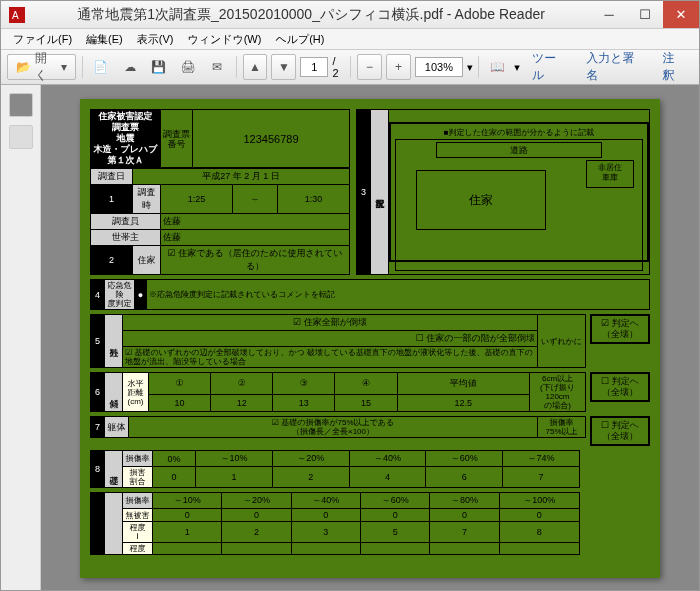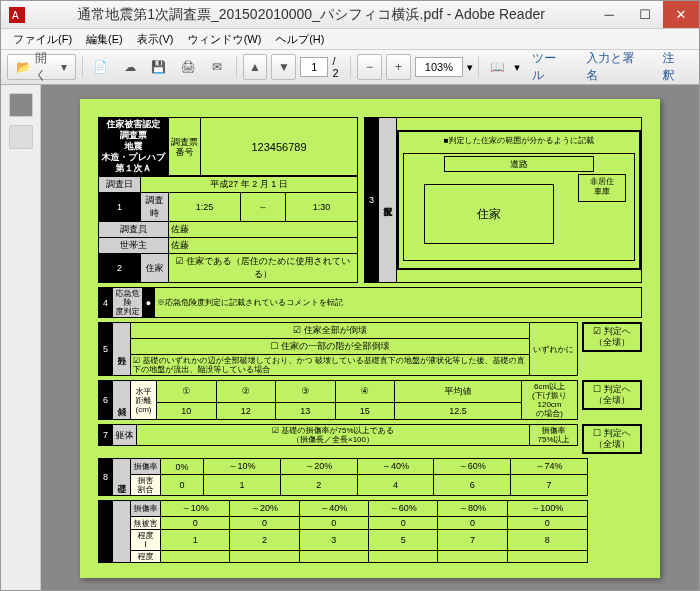--- a/index.html
+++ b/index.html
@@ -18,33 +18,33 @@
 .openbtn{width:auto;padding:0 8px;gap:4px}
 .sep{width:1px;height:22px;background:#ccc;margin:0 2px}
 .pagebox{width:28px;height:20px;border:1px solid #aaa;text-align:center;font-size:11px}
 .zoombox{width:48px;height:20px;border:1px solid #aaa;text-align:center;font-size:11px}
 .right-tools{margin-left:auto;display:flex;gap:4px}
 .rtab{padding:4px 8px;font-size:12px;color:#2a5a9e}
 .main{display:flex;height:calc(591px - 28px - 20px - 36px)}
 .sidestrip{width:40px;background:#eee;border-right:1px solid #ccc;padding-top:8px;display:flex;flex-direction:column;align-items:center;gap:8px}
 .sideicon{width:24px;height:24px;border:1px solid #ccc;background:#888;border-radius:2px}
 .viewer{flex:1;background:#888;overflow:auto;padding:14px;display:flex;justify-content:center}
-.page{width:580px;background:#bef264;box-shadow:2px 2px 6px rgba(0,0,0,.4);padding:18px}
+.page{width:580px;background:#4d7c0f;box-shadow:2px 2px 6px rgba(0,0,0,.4);padding:10px}
 table{border-collapse:collapse}
 td,th{border:1px solid #000;font-size:9px;text-align:center;padding:1px 2px;vertical-align:middle}
 .blackcell{background:#000;color:#fff;font-weight:bold}
 .graycell{background:#d0d0d0}
 .yellowcell{background:#fffde6}
 .num{background:#000;color:#fff;width:14px;font-size:9px}
 .top-row{display:flex;gap:6px}
 .left-col{flex:0 0 260px}
 .right-col{flex:1}
 .form-tbl td{height:16px}
 .diag{border:2px solid #000;height:140px;padding:4px;font-size:9px}
-.diag-inner{border:1px solid #000;height:108px;margin-top:8px;position:relative}
+.diag-inner{border:1px solid #000;height:132px;margin-top:2px;position:relative}
 .road{position:absolute;top:2px;left:40px;right:40px;height:16px;border:1px solid #000;text-align:center;line-height:14px}
 .house{position:absolute;top:30px;left:20px;width:130px;height:60px;border:1px solid #000;display:flex;align-items:center;justify-content:center;font-size:12px}
 .nonres{position:absolute;top:20px;right:8px;width:48px;height:28px;border:1px solid #000;font-size:8px;text-align:center;line-height:10px;padding-top:2px}
 .check{font-family:"Meiryo"}
 .judge-box{border:2px solid #000;padding:2px 4px;font-size:9px;text-align:center;line-height:11px}
 .sec-row{display:flex;margin-top:4px;gap:4px}
 .sec-main{flex:1}
 .sec-side{width:60px;display:flex;flex-direction:column;gap:2px}
 .small{font-size:8px;line-height:9px}
 </style>
@@ -199,21 +199,21 @@
         <div class="sec-main">
           <table style="width:100%">
               <tbody>
                 <tr>
             <td class="num" rowspan="3">5</td>
             <td class="graycell" rowspan="3" style="width:18px;writing-mode:vertical-rl">外観</td>
             <td style="text-align:center"><span class="check">☑</span> <span>住家全部が倒壊</span></td>
             <td rowspan="3" style="width:48px" class="small">いずれかに</td>
           </tr>
           <tr>
-                  <td style="text-align:center"><span class="check">☐</span> <span>住家の一部の階が全部倒壊</span></td>
+                  <td style="text-align:right"><span class="check">☐</span> <span>住家の一部の階が全部倒壊</span></td>
                 </tr>
           <tr>
                   <td style="text-align:left" class="small"><span class="check">☑</span> <span>基礎のいずれかの辺が全部破壊しており、かつ 破壊している基礎直下の地盤が液状化等した後、基礎の直下の地盤が流出、陥没等している場合</span></td>
                 </tr>
           </tbody>
             </table>
         </div>
         <div class="sec-side">
             <div class="judge-box">☑ 判定へ<br>（全壊）</div>
           </div>

